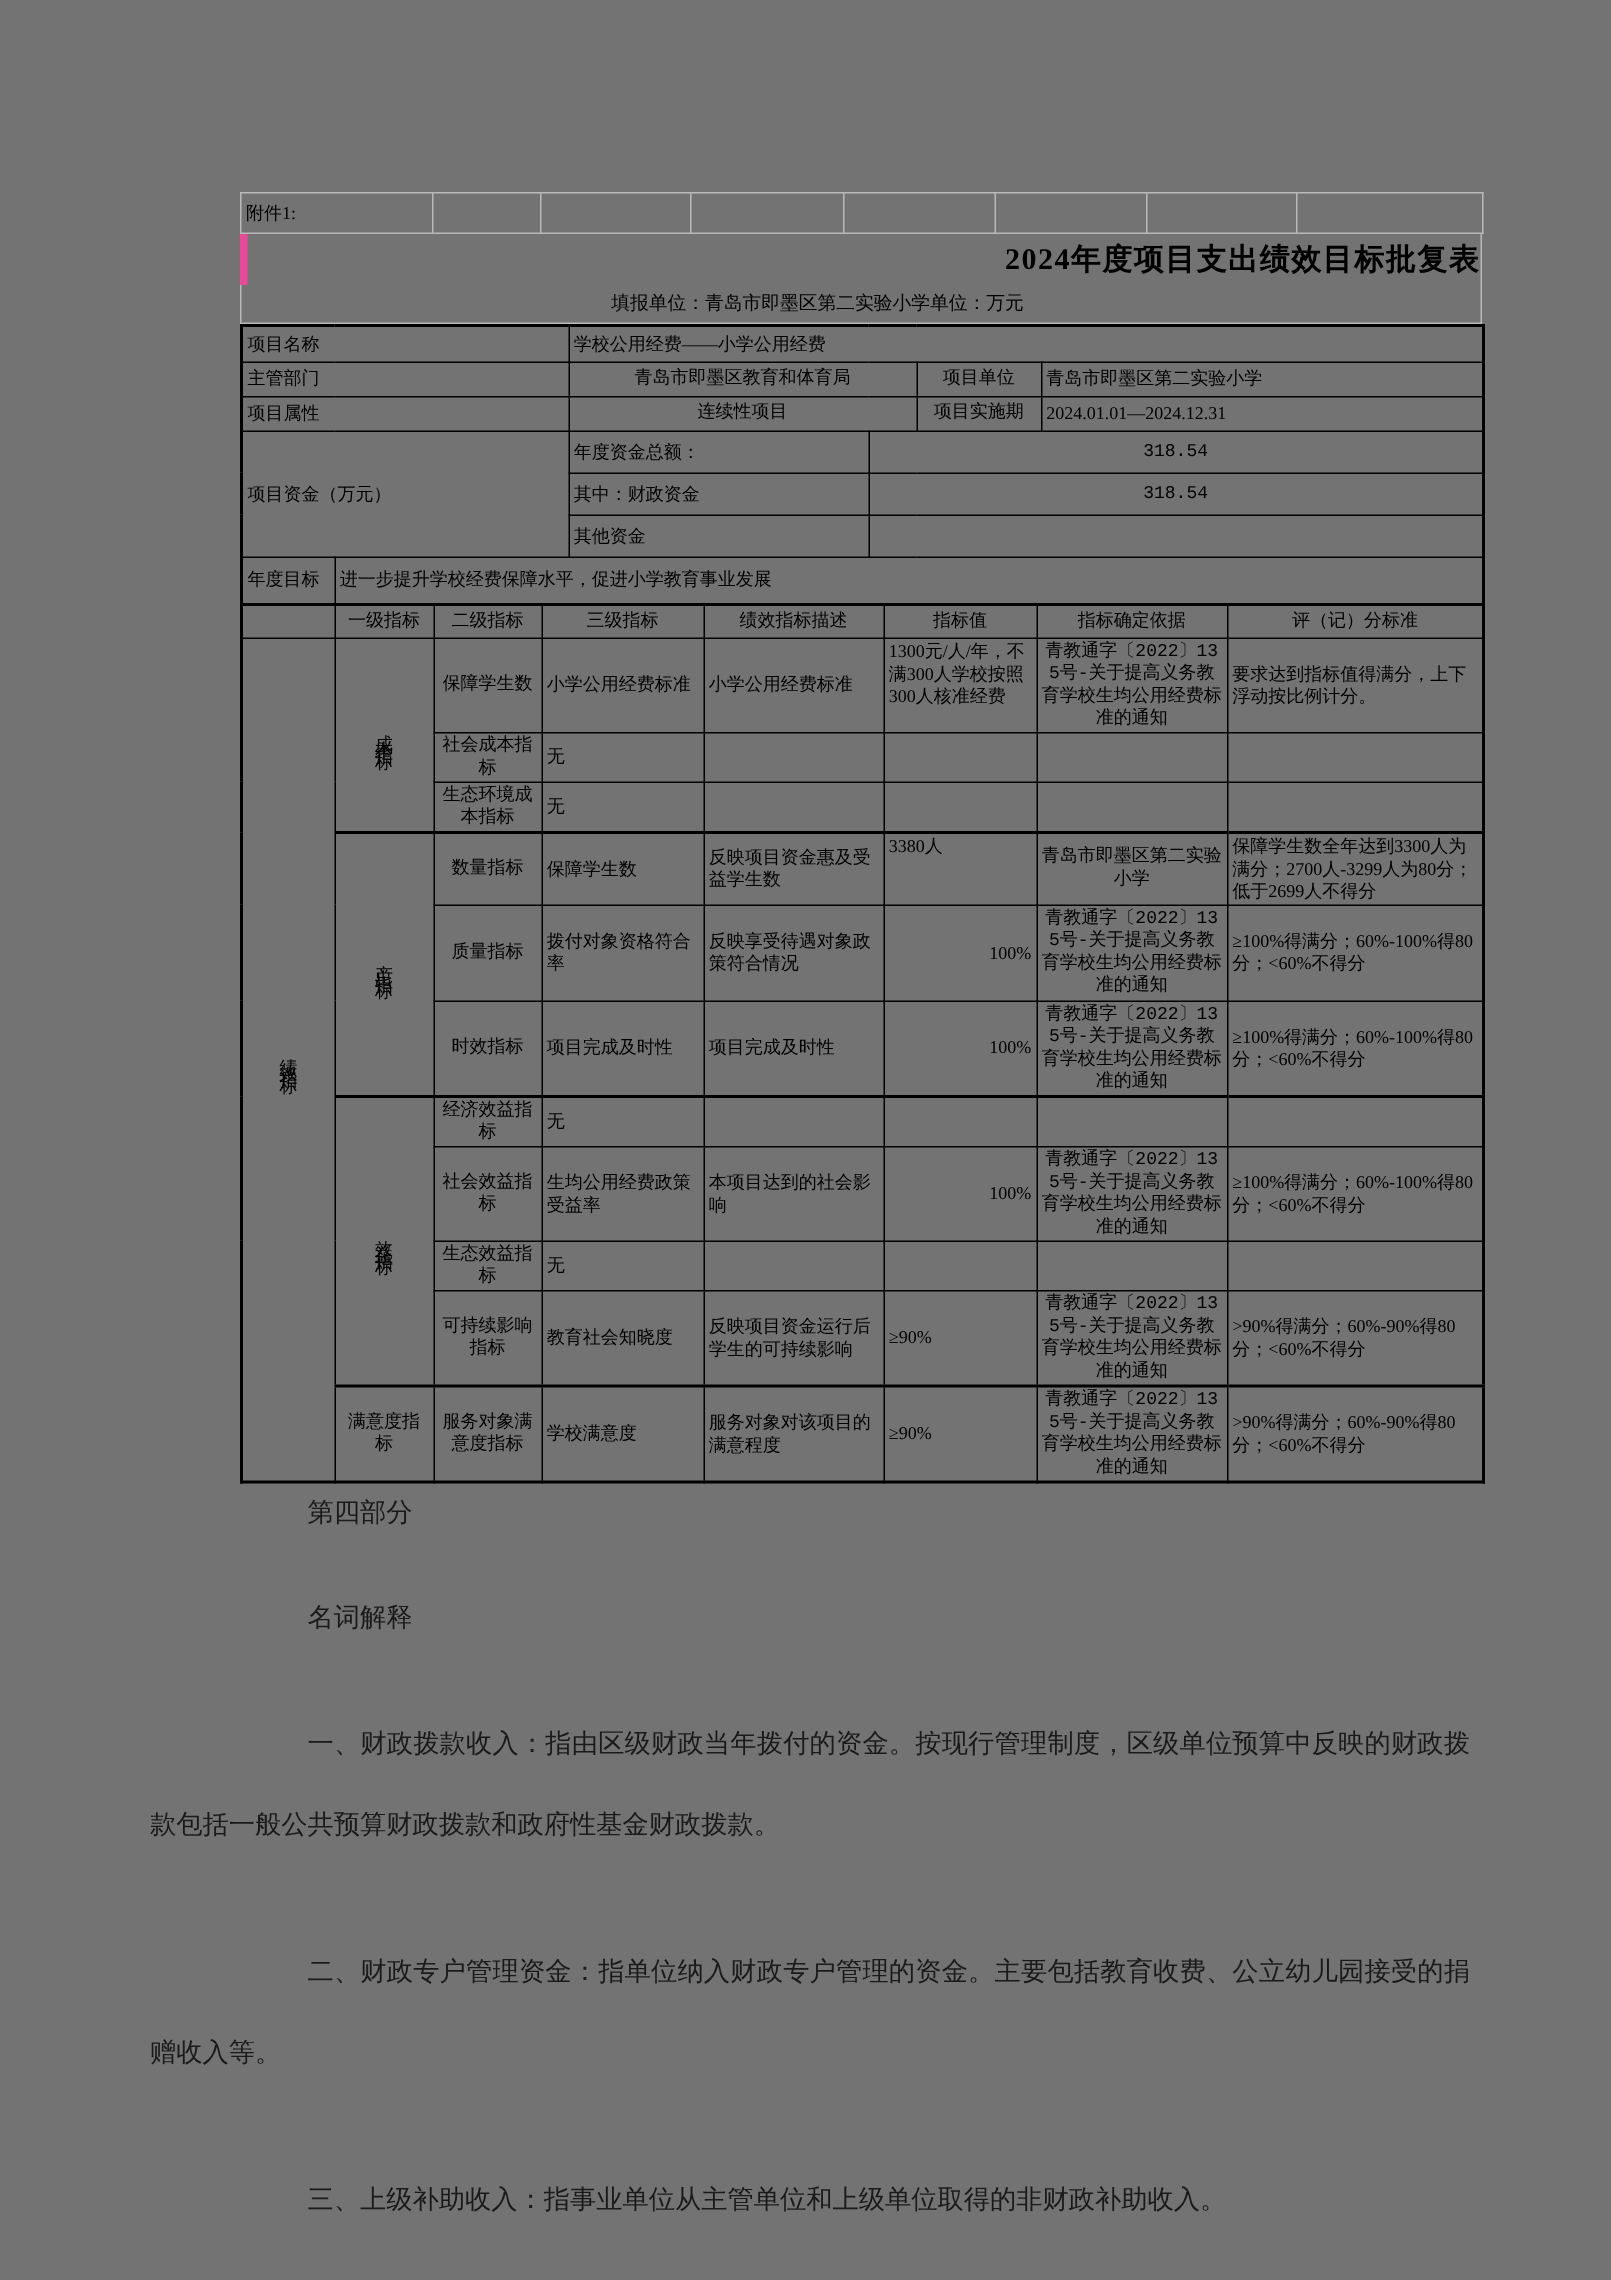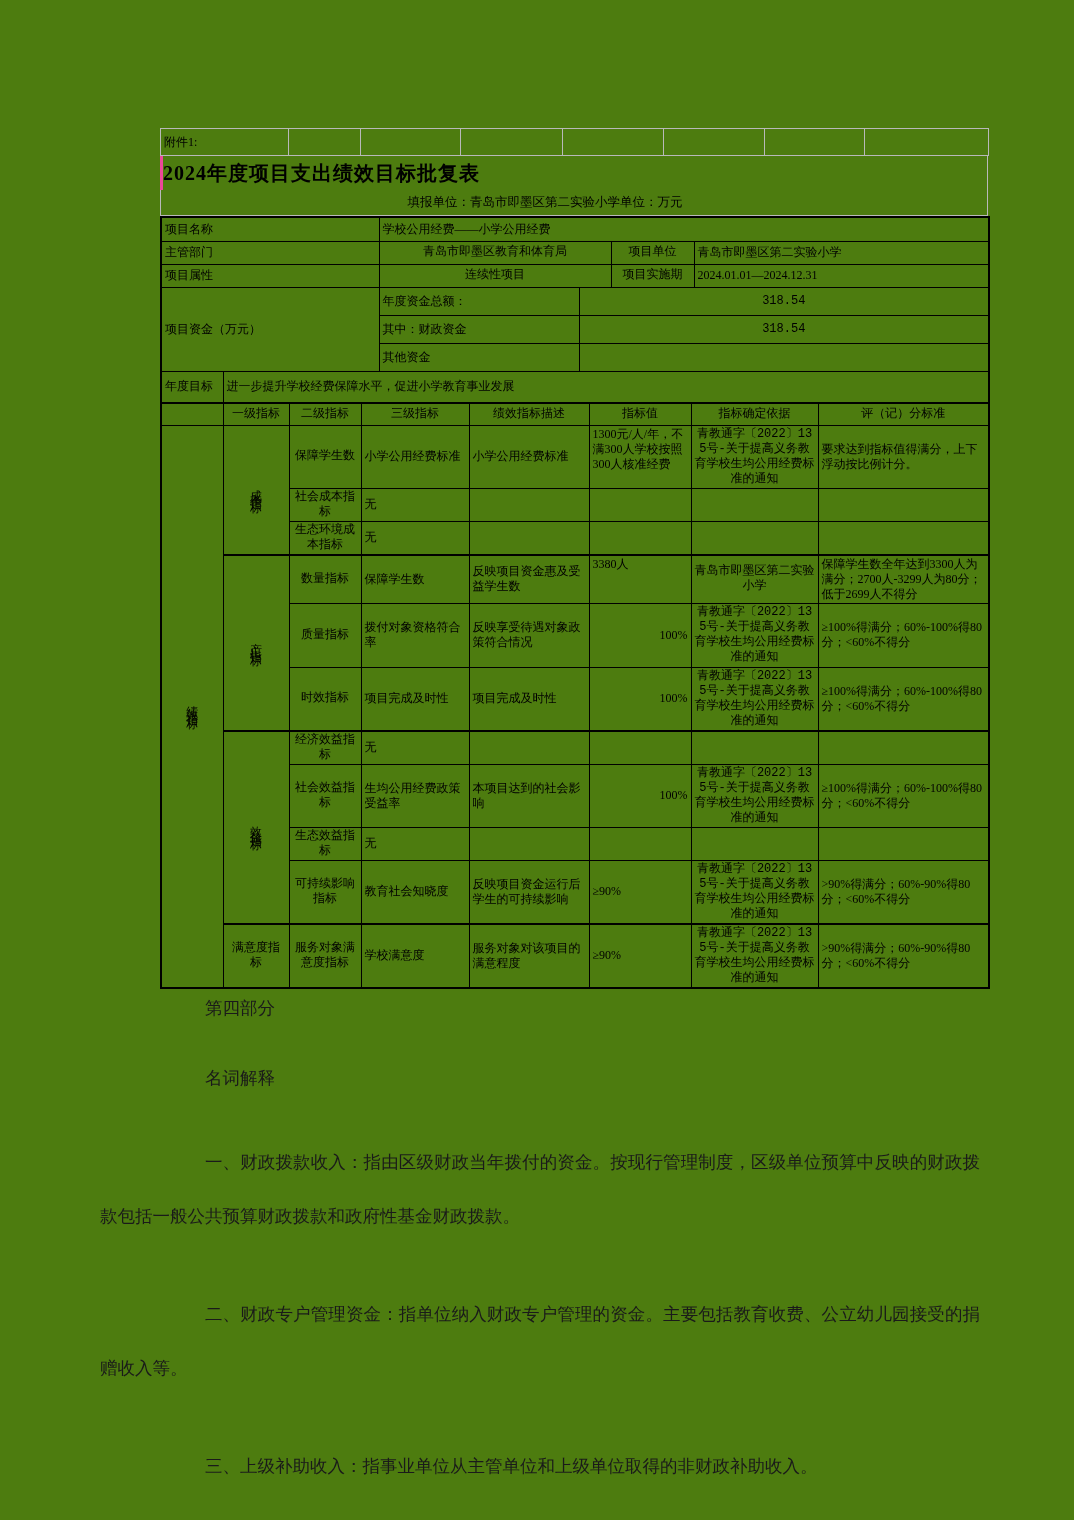--- a/index.html
+++ b/index.html
@@ -1,30 +1,30 @@
 <!DOCTYPE html>
 <html><head>
 <meta charset="utf-8">
 <style>
   html,body { margin:0; padding:0; background:#e8e8e8; }
   .page {
     position:relative; width:1074px; height:1520px; margin:0 auto;
-    background:#4d7c0f; color:#000;
+    background:#737373; color:#000;
     font-family:"Liberation Serif","DejaVu Serif",serif;
   }
   .doc { position:absolute; left:160px; top:128px; width:828px; }
 
   table { border-collapse:collapse; table-layout:fixed; width:828px; }
   td { overflow:hidden; padding:1px 3px; font-size:12px; line-height:1.25; vertical-align:middle; word-break:break-all; }
 
   
   .topgrid td { border:1px solid #b9b9b9; height:24px; font-size:12px; }
   .titlebar {
-    border-left:3px solid #ec4899; border-right:1px solid #b9b9b9;
-    height:34px; line-height:34px; text-align:left;
+    border-left:5px solid #ec4899; border-right:1px solid #b9b9b9;
+    height:34px; line-height:34px; text-align:right;
     font-size:20px; font-weight:bold; letter-spacing:1px;
   }
   .subhead {
     border-left:1px solid #b9b9b9; border-right:1px solid #b9b9b9; border-bottom:1px solid #b9b9b9;
     height:25px; display:flex; align-items:center; justify-content:center;
     font-size:12.5px; padding:0 2px;
   }
   .subhead .right { padding-right:58px; }
 
   

